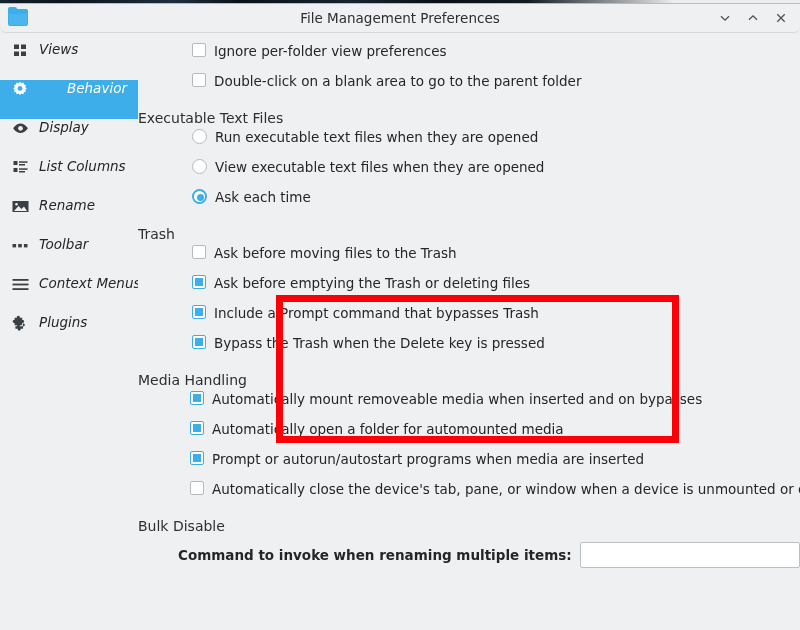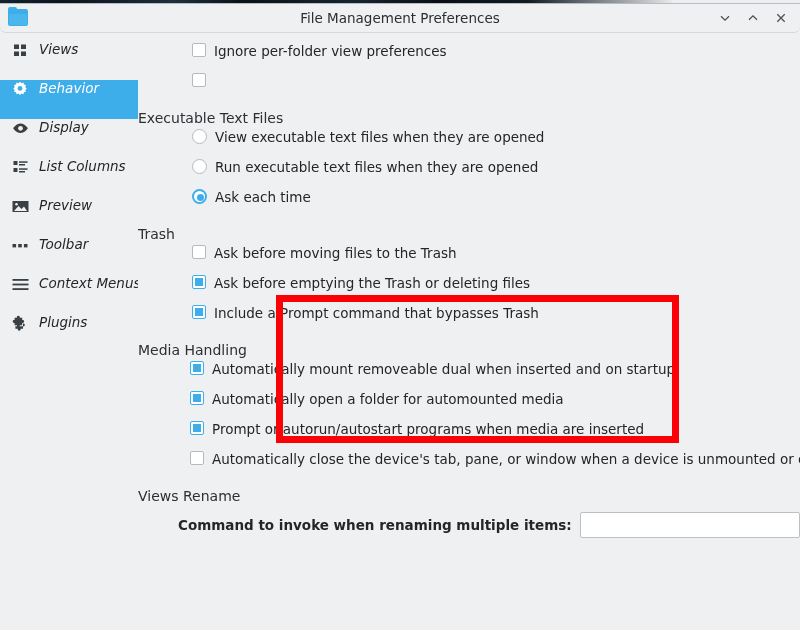--- a/index.html
+++ b/index.html
@@ -150,20 +150,21 @@
     align-items: flex-start;
     padding-left: 10px;
     box-sizing: border-box;
     cursor: pointer;
     color: #232629;
     font-style: italic;
   }
   .side-item.selected {
     background: #3daee9;
     color: #ffffff;
+    gap: 28px;
   }
   .side-icon {
     width: 20px;
     height: 18px;
     margin-right: 9px;
     flex: 0 0 20px;
     display: flex;
     align-items: center;
     justify-content: center;
   }
@@ -386,21 +387,21 @@
       </div>
 
       <div class="side-item">
         <span class="side-icon">
           <svg width="17" height="13" viewBox="0 0 17 13">
             <rect x="0.5" y="1" width="16" height="11" fill="#3a3f44"></rect>
             <circle cx="4.5" cy="4.3" r="1.3" fill="#eff0f1"></circle>
             <path d="M2 11 L6.5 6 L9.5 9 L12 6.5 L15 11 Z" fill="#eff0f1"></path>
           </svg>
         </span>
-        <span class="side-label">Preview</span>
+        <span class="side-label">Rename</span>
       </div>
 
       <div class="side-item">
         <span class="side-icon">
           <svg width="17" height="7" viewBox="0 0 17 7">
             <rect x="0.5" y="2" width="3.6" height="3.4" fill="#3a3f44"></rect>
             <rect x="6.2" y="2" width="3.6" height="3.4" fill="#3a3f44"></rect>
             <rect x="11.9" y="2" width="3.6" height="3.4" fill="#3a3f44"></rect>
           </svg>
         </span>
@@ -439,77 +440,82 @@
           <div class="opt-row faded">
             <span class="cbox faded"></span>
             <span class="opt-label">Always start in dual pane view</span>
           </div>
           <div class="opt-row">
             <span class="cbox"></span>
             <span class="opt-label">Ignore per-folder view preferences</span>
           </div>
           <div class="opt-row">
             <span class="cbox"></span>
+            <span class="opt-label">Double-click on a blank area to go to the parent folder</span>
           </div>
         </div>
 
         <div>
           <h2 class="section-title">Executable Text Files</h2>
           <div class="opt-row">
             <span class="radio"></span>
+            <span class="opt-label">Run executable text files when they are opened</span>
+          </div>
+          <div class="opt-row">
+            <span class="radio"></span>
             <span class="opt-label">View executable text files when they are opened</span>
-          </div>
-          <div class="opt-row">
-            <span class="radio"></span>
-            <span class="opt-label">Run executable text files when they are opened</span>
           </div>
           <div class="opt-row">
             <span class="radio selected"></span>
             <span class="opt-label">Ask each time</span>
           </div>
         </div>
 
         <div>
           <h2 class="section-title">Trash</h2>
           <div class="opt-row">
             <span class="cbox"></span>
             <span class="opt-label">Ask before moving files to the Trash</span>
           </div>
           <div class="opt-row">
             <span class="cbox checked"></span>
             <span class="opt-label">Ask before emptying the Trash or deleting files</span>
           </div>
           <div class="opt-row">
             <span class="cbox checked"></span>
             <span class="opt-label">Include a Prompt command that bypasses Trash</span>
+          </div>
+          <div class="opt-row">
+            <span class="cbox checked"></span>
+            <span class="opt-label">Bypass the Trash when the Delete key is pressed</span>
           </div>
         </div>
 
         <div>
           <h2 class="section-title">Media Handling</h2>
           <div class="opt-row indent-media">
             <span class="cbox checked"></span>
-            <span class="opt-label">Automatically mount removeable dual when inserted and on startup</span>
+            <span class="opt-label">Automatically mount removeable media when inserted and on bypasses</span>
           </div>
           <div class="opt-row indent-media">
             <span class="cbox checked"></span>
             <span class="opt-label">Automatically open a folder for automounted media</span>
           </div>
           <div class="opt-row indent-media">
             <span class="cbox checked"></span>
             <span class="opt-label">Prompt or autorun/autostart programs when media are inserted</span>
           </div>
           <div class="opt-row indent-media">
             <span class="cbox"></span>
             <span class="opt-label">Automatically close the device's tab, pane, or window when a device is unmounted or ejected</span>
           </div>
         </div>
 
         <div>
-          <h2 class="section-title">Views Rename</h2>
+          <h2 class="section-title">Bulk Disable</h2>
           <div id="bulk-row">
             <span id="bulk-label">Command to invoke when renaming multiple items:</span>
             <input id="bulk-input" type="text" value="" style="">
           </div>
         </div>
 
       </div>
 
       <div id="highlight-box"></div>
     </div>

